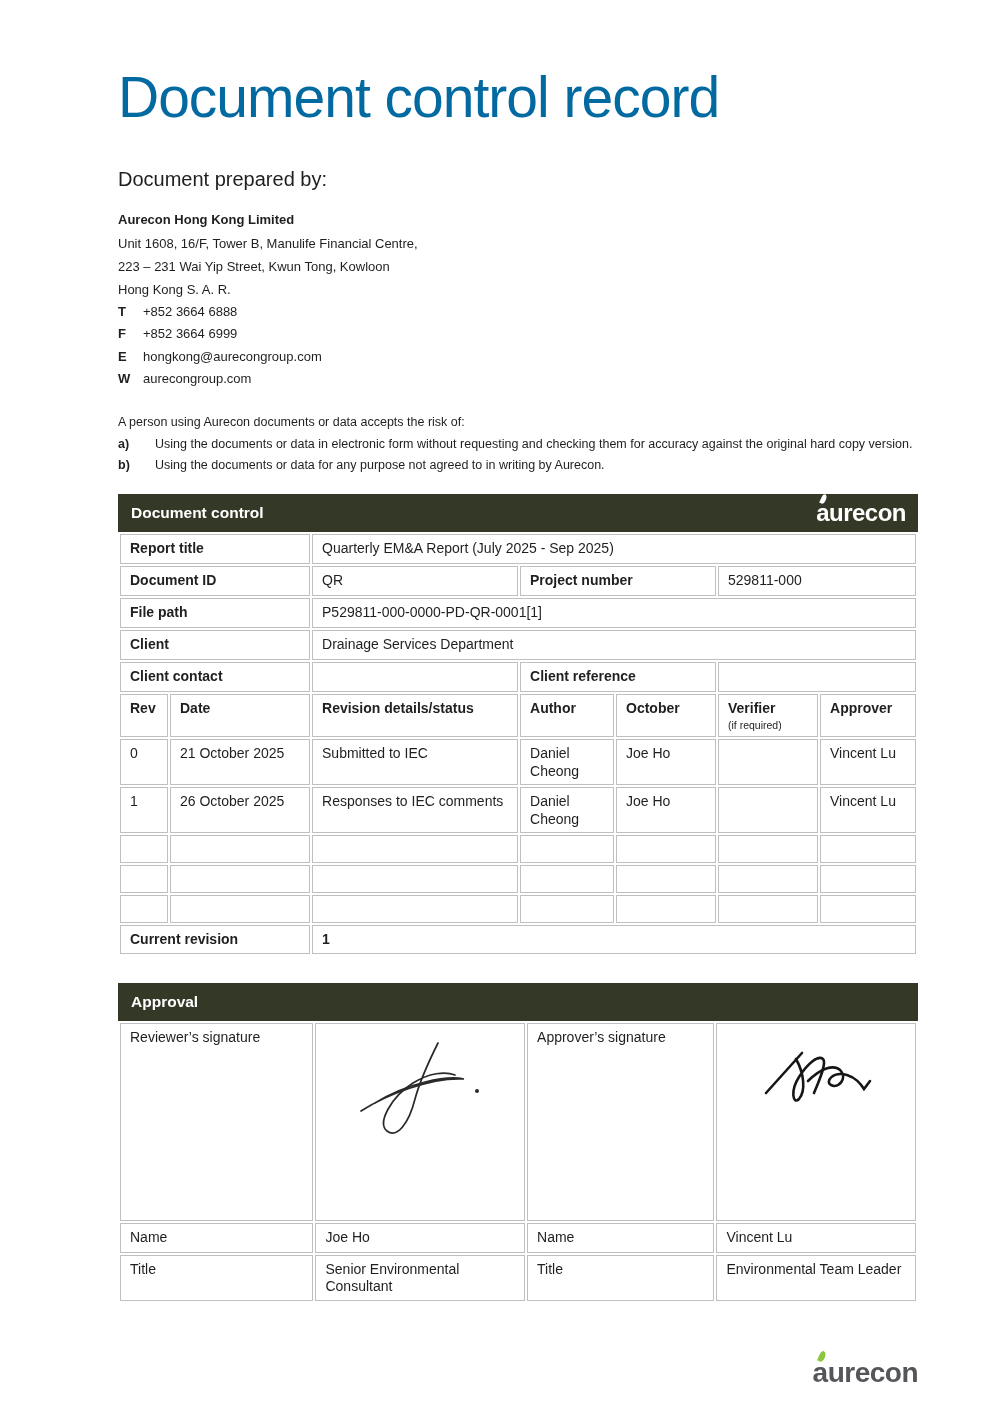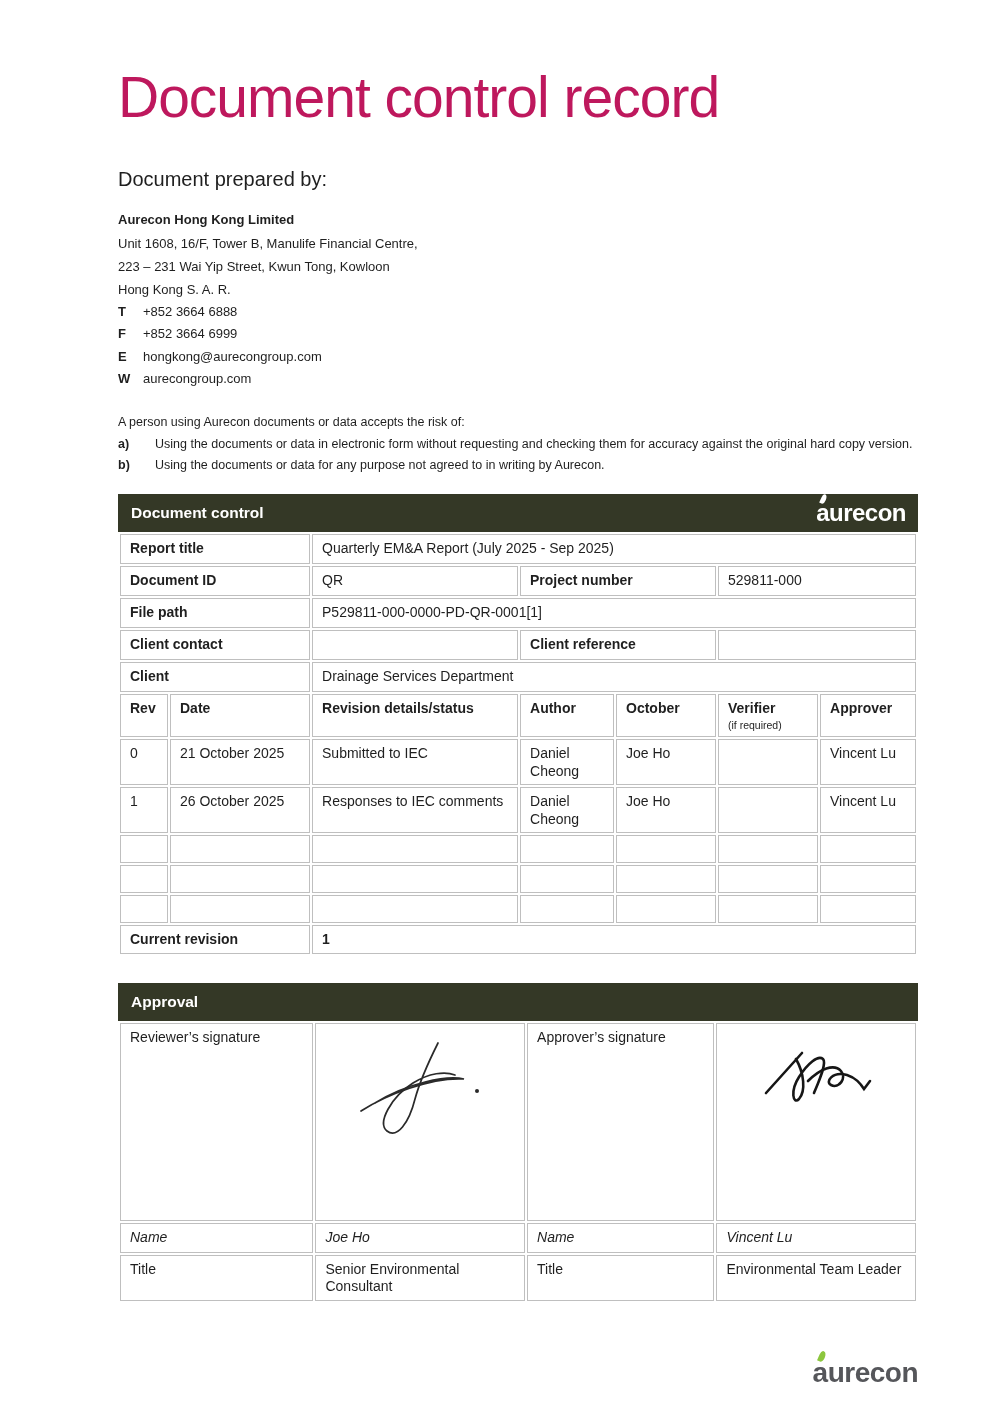--- a/index.html
+++ b/index.html
@@ -8,21 +8,21 @@
     width: 992px; height: 1403px; overflow: hidden;
     font-family: "Liberation Sans", "DejaVu Sans", sans-serif;
     color: #1f1f1f;
   }
   .page { width: 992px; height: 1403px; padding: 0 74px 0 118px; position: relative; }
 
   
   h1.doc-title {
     margin-top: 68px;
     font-size: 57px; font-weight: 400; letter-spacing: -1px;
-    color: #be185d; line-height: 1.05;
+    color: #0369a1; line-height: 1.05;
   }
 
   
   .prepared { margin-top: 40px; font-size: 20px; }
   .company { margin-top: 17px; font-size: 13px; line-height: 23px; }
   .company .co-name { font-weight: bold; margin-bottom: 1px; }
   .contact-line { line-height: 22.5px; }
   .contact-line .cl { display: inline-block; width: 25px; font-weight: bold; }
 
   
@@ -69,21 +69,21 @@
   .r-info td    { height: 30px; margin-top: 36px; }
   .r-head td    { height: 43px; }
   .r-data td    { height: 41px; }
   .r-empty td   { height: 28px; }
   .r-current td { height: 28px; }
   .bold-val { font-weight: bold; }
   .small-note { font-size: 10.5px; font-weight: normal; display: block; margin-top: 1px; }
 
   
   .sig-row td { height: 198px; }
-  .name-row td { height: 30px; font-style: italic; }
+  .name-row td { height: 30px; }
   .title-row td { height: 42px; }
   td.sig-cell { text-align: center; vertical-align: middle; }
 
   
   .footer-logo { margin-top: 56px; text-align: right; width: 800px; }
 
   svg.signature { display: inline-block; }
 </style>
 </head>
 <body>
@@ -142,28 +142,28 @@
         <td colspan="2" class="label">Document ID</td>
         <td>QR</td>
         <td colspan="2" class="label">Project number</td>
         <td colspan="2">529811-000</td>
       </tr>
       <tr class="r-info">
         <td colspan="2" class="label">File path</td>
         <td colspan="5">P529811-000-0000-PD-QR-0001[1]</td>
       </tr>
       <tr class="r-info">
+        <td colspan="2" class="label">Client</td>
+        <td colspan="5">Drainage Services Department</td>
+      </tr>
+      <tr class="r-info">
         <td colspan="2" class="label">Client contact</td>
         <td></td>
         <td colspan="2" class="label">Client reference</td>
         <td colspan="2"></td>
-      </tr>
-      <tr class="r-info">
-        <td colspan="2" class="label">Client</td>
-        <td colspan="5">Drainage Services Department</td>
       </tr>
       <tr class="r-head">
         <td class="label">Rev</td>
         <td class="label">Date</td>
         <td class="label">Revision details/status</td>
         <td class="label">Author</td>
         <td class="label">October</td>
         <td class="label"><span>Verifier</span><span class="small-note">(if required)</span></td>
         <td class="label">Approver</td>
       </tr>

